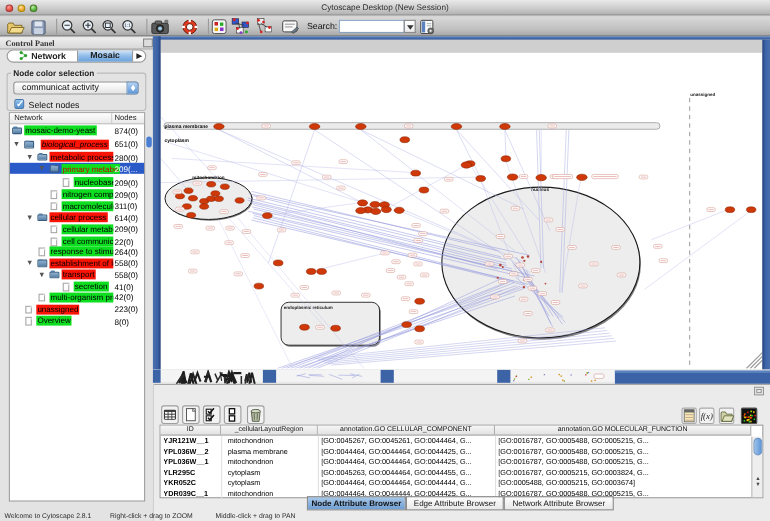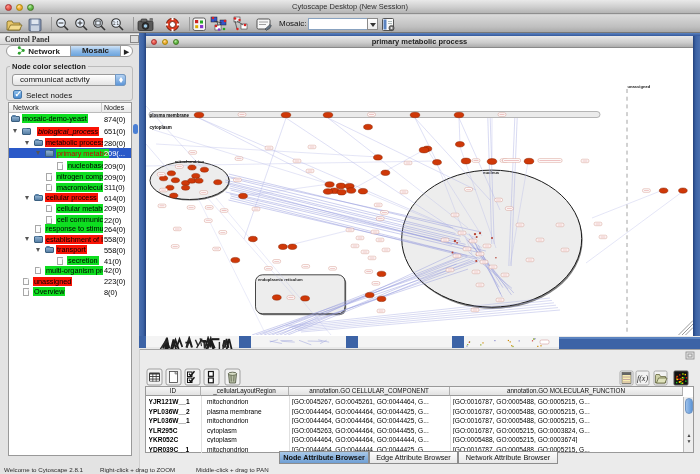--- a/index.html
+++ b/index.html
@@ -188,21 +188,21 @@
           <rect x="1.5" y="1.5" width="3" height="10" fill="#5b83c0"></rect>
           <line x1="6" y1="3.5" x2="10" y2="3.5" stroke="#9aa" stroke-width="0.8"></line>
           <line x1="6" y1="5.5" x2="10" y2="5.5" stroke="#9aa" stroke-width="0.8"></line>
           <circle cx="9.5" cy="10" r="2.6" fill="#777" stroke="#333" stroke-width="0.6"></circle>
           <circle cx="9.5" cy="10" r="1" fill="#eee"></circle>
         </g>
     </svg>
     <div class="tsep" style="left:51px"></div>
     <div class="tsep" style="left:133px"></div>
     <div class="tsep" style="left:189px"></div>
-    <div style="position:absolute;left:279px;top:4px;font-size:8px;color:#111;">Mosaic:</div>
+    <div style="position:absolute;left:279px;top:4px;font-size:8px;color:#111;">Search:</div>
     <div style="position:absolute;left:308px;top:3px;width:60px;height:12px;background:#fff;border:1px solid #88a2c0;"></div>
     <div style="position:absolute;left:367px;top:3px;width:11px;height:12px;background:linear-gradient(#ffffff,#ececec);border:1px solid #8a8a8a;">
       <div style="position:absolute;left:1.5px;top:4px;width:0;height:0;border-left:3px solid transparent;border-right:3px solid transparent;border-top:4px solid #333;"></div>
     </div>
   </div>
 
   <div id="cpanel" class="abs">
     <div id="cpheader" class="abs">
         <span>Control Panel</span>
         <div id="cpfooticon" class="abs"></div>
@@ -324,26 +324,20 @@
             <div class="lbl bg-g" style="left:24px;max-width:70px;">Overview</div>
             <div class="val" style="color:#000">8(0)</div>
           </div>
       </div>
     </div>
     <div id="treescroll" class="abs"></div>
   </div>
 
   <div id="netwin" class="abs">
     <div id="nw-topborder" class="abs"></div>
-    <div id="nw-title" class="abs">
-      <div class="tl2" style="left:5px;background:radial-gradient(circle at 35% 30%, #ff9d96, #ec6054 45%, #d03a30);border:0.5px solid #a33;"></div>
-      <div class="tl2" style="left:16px;background:radial-gradient(circle at 35% 30%, #ffe9a8, #f5b23e 45%, #d98f1f);border:0.5px solid #a80;"></div>
-      <div class="tl2" style="left:27px;background:radial-gradient(circle at 35% 30%, #c2f0b2, #6bc04f 45%, #3d9a2a);border:0.5px solid #472;"></div>
-      <div class="t">primary metabolic process</div>
-    </div>
     <div id="nw-canvas" class="abs">
       <svg width="547" height="287" viewBox="0 0 547 287" style="position:absolute;left:0;top:0">
 <rect x="3" y="63.5" width="451" height="6" rx="3" fill="#ebebeb" stroke="#8a8a8a" stroke-width="0.6"></rect>
 <text x="3.5" y="68.7" font-size="4.5" font-weight="bold" fill="#000">plasma membrane</text>
 <ellipse cx="346.6" cy="192.4" rx="90" ry="68.5" fill="#000" opacity="0.5"></ellipse>
 <ellipse cx="345.7" cy="190.6" rx="90" ry="68.5" fill="#ededed" stroke="#1a1a1a" stroke-width="1"></ellipse>
 <text x="345" y="125.6" font-size="4.4" font-weight="bold" fill="#1a1a1a" text-anchor="middle">nucleus</text>
 <ellipse cx="44.4" cy="133.6" rx="39.5" ry="19" fill="#000" opacity="0.55"></ellipse>
 <ellipse cx="43.5" cy="132.5" rx="39.5" ry="19" fill="#ededed" stroke="#1a1a1a" stroke-width="0.9"></ellipse>
 <text x="43.5" y="114.6" font-size="4.2" font-weight="bold" fill="#1a1a1a" text-anchor="middle">mitochondrion</text>

